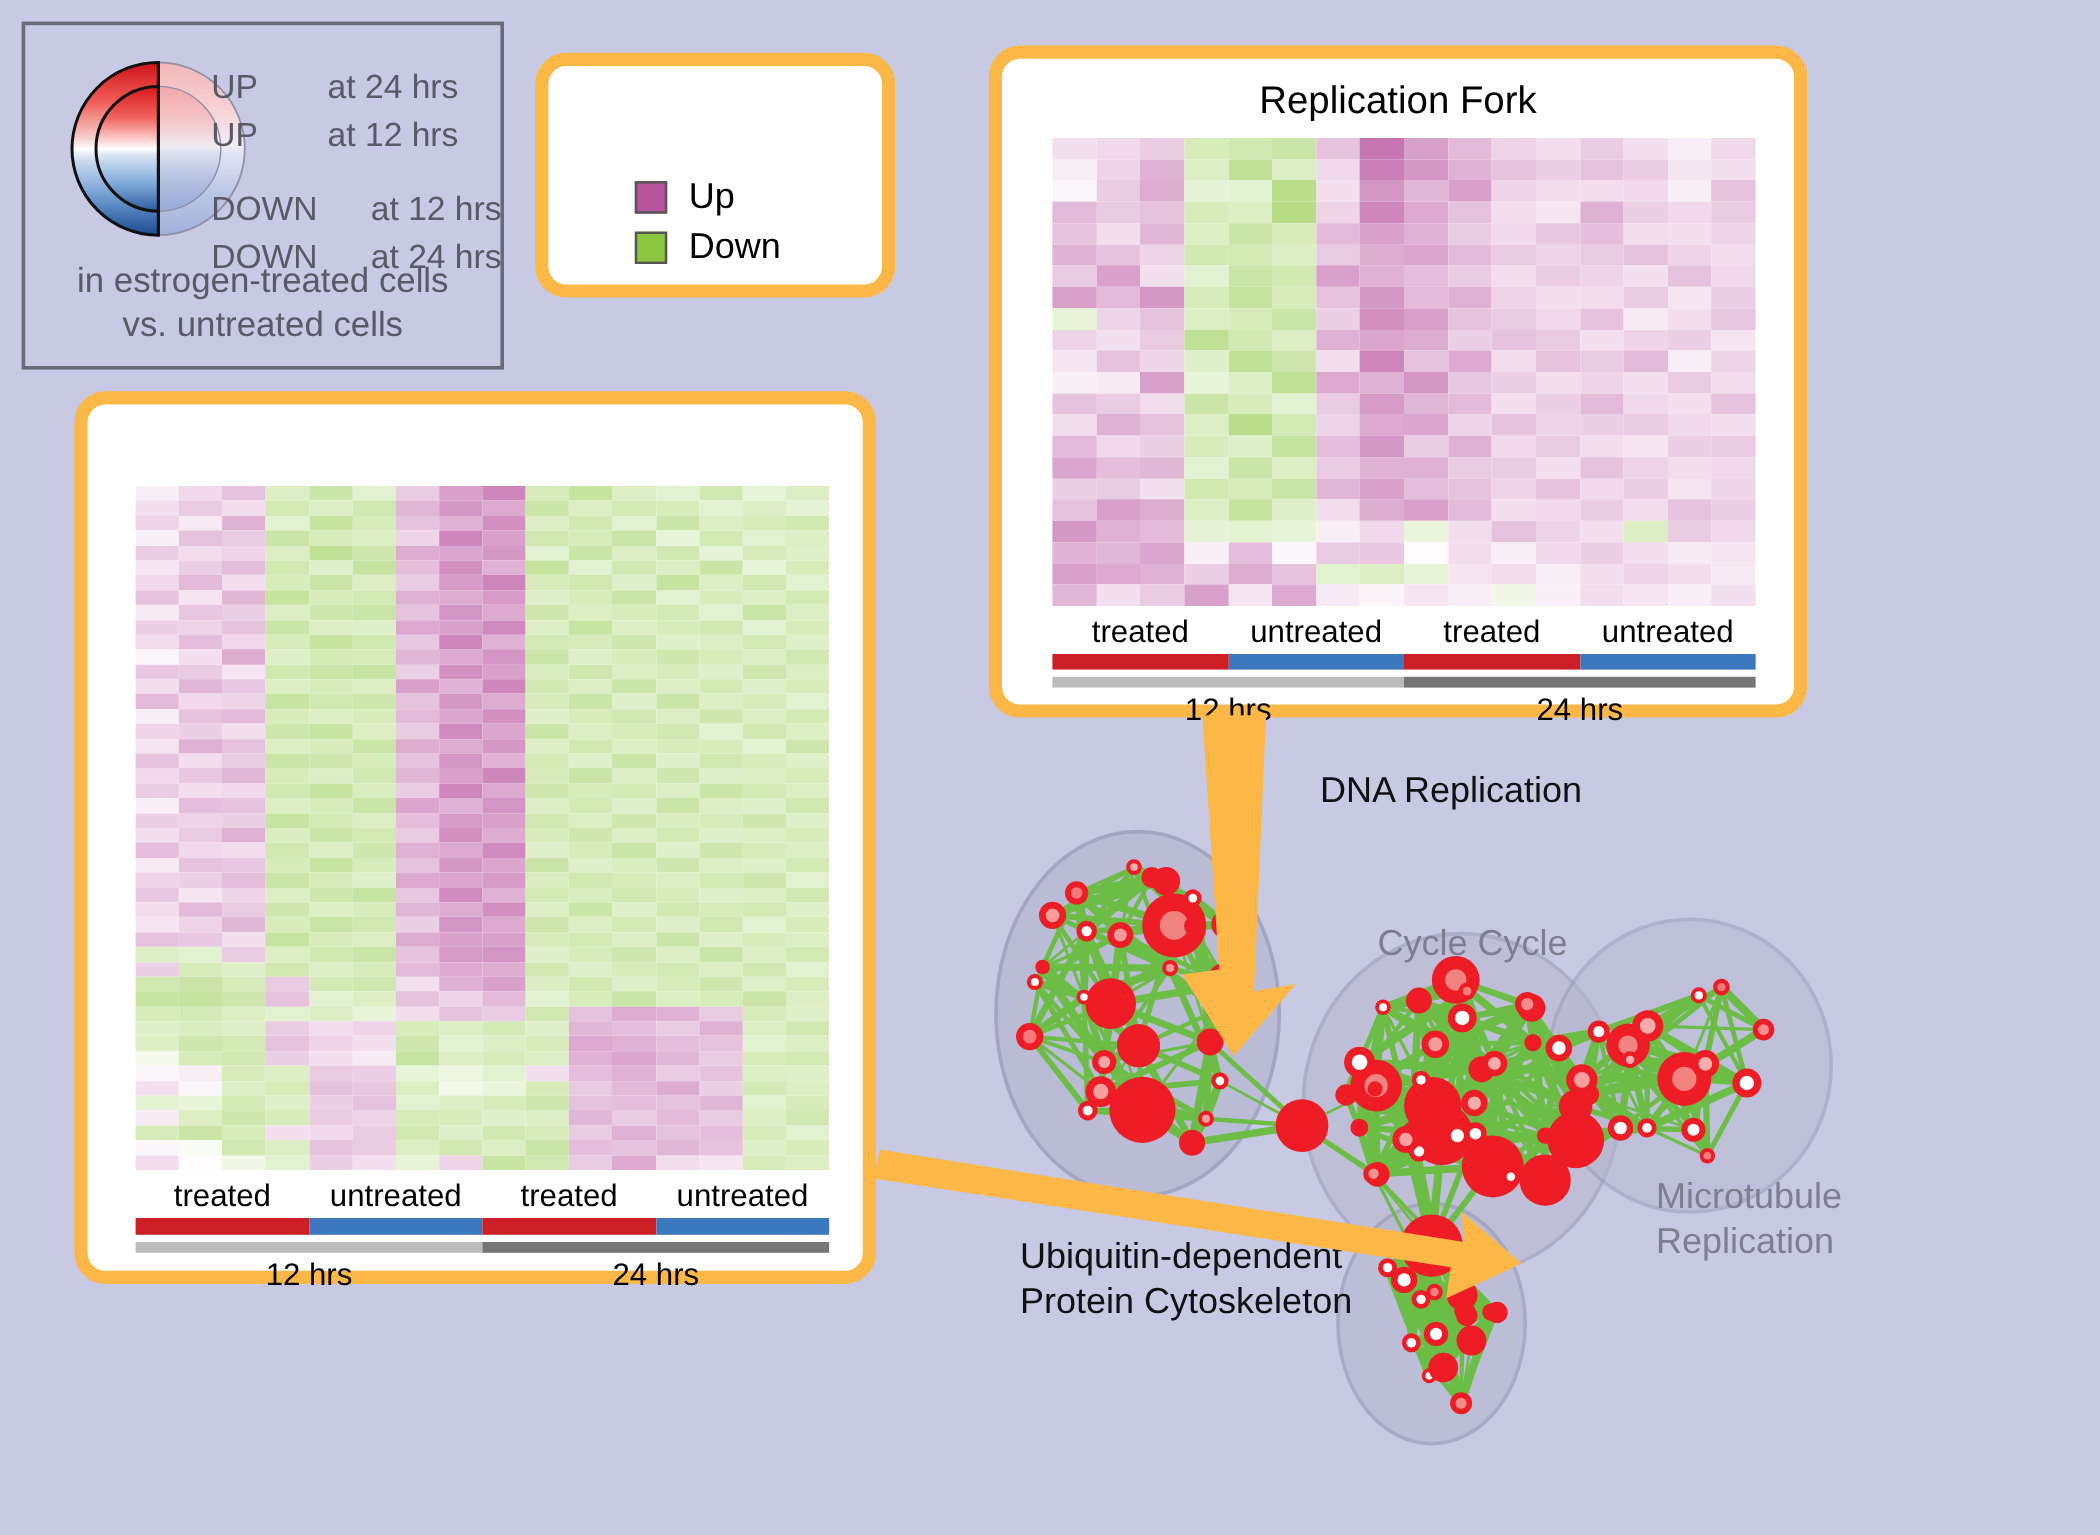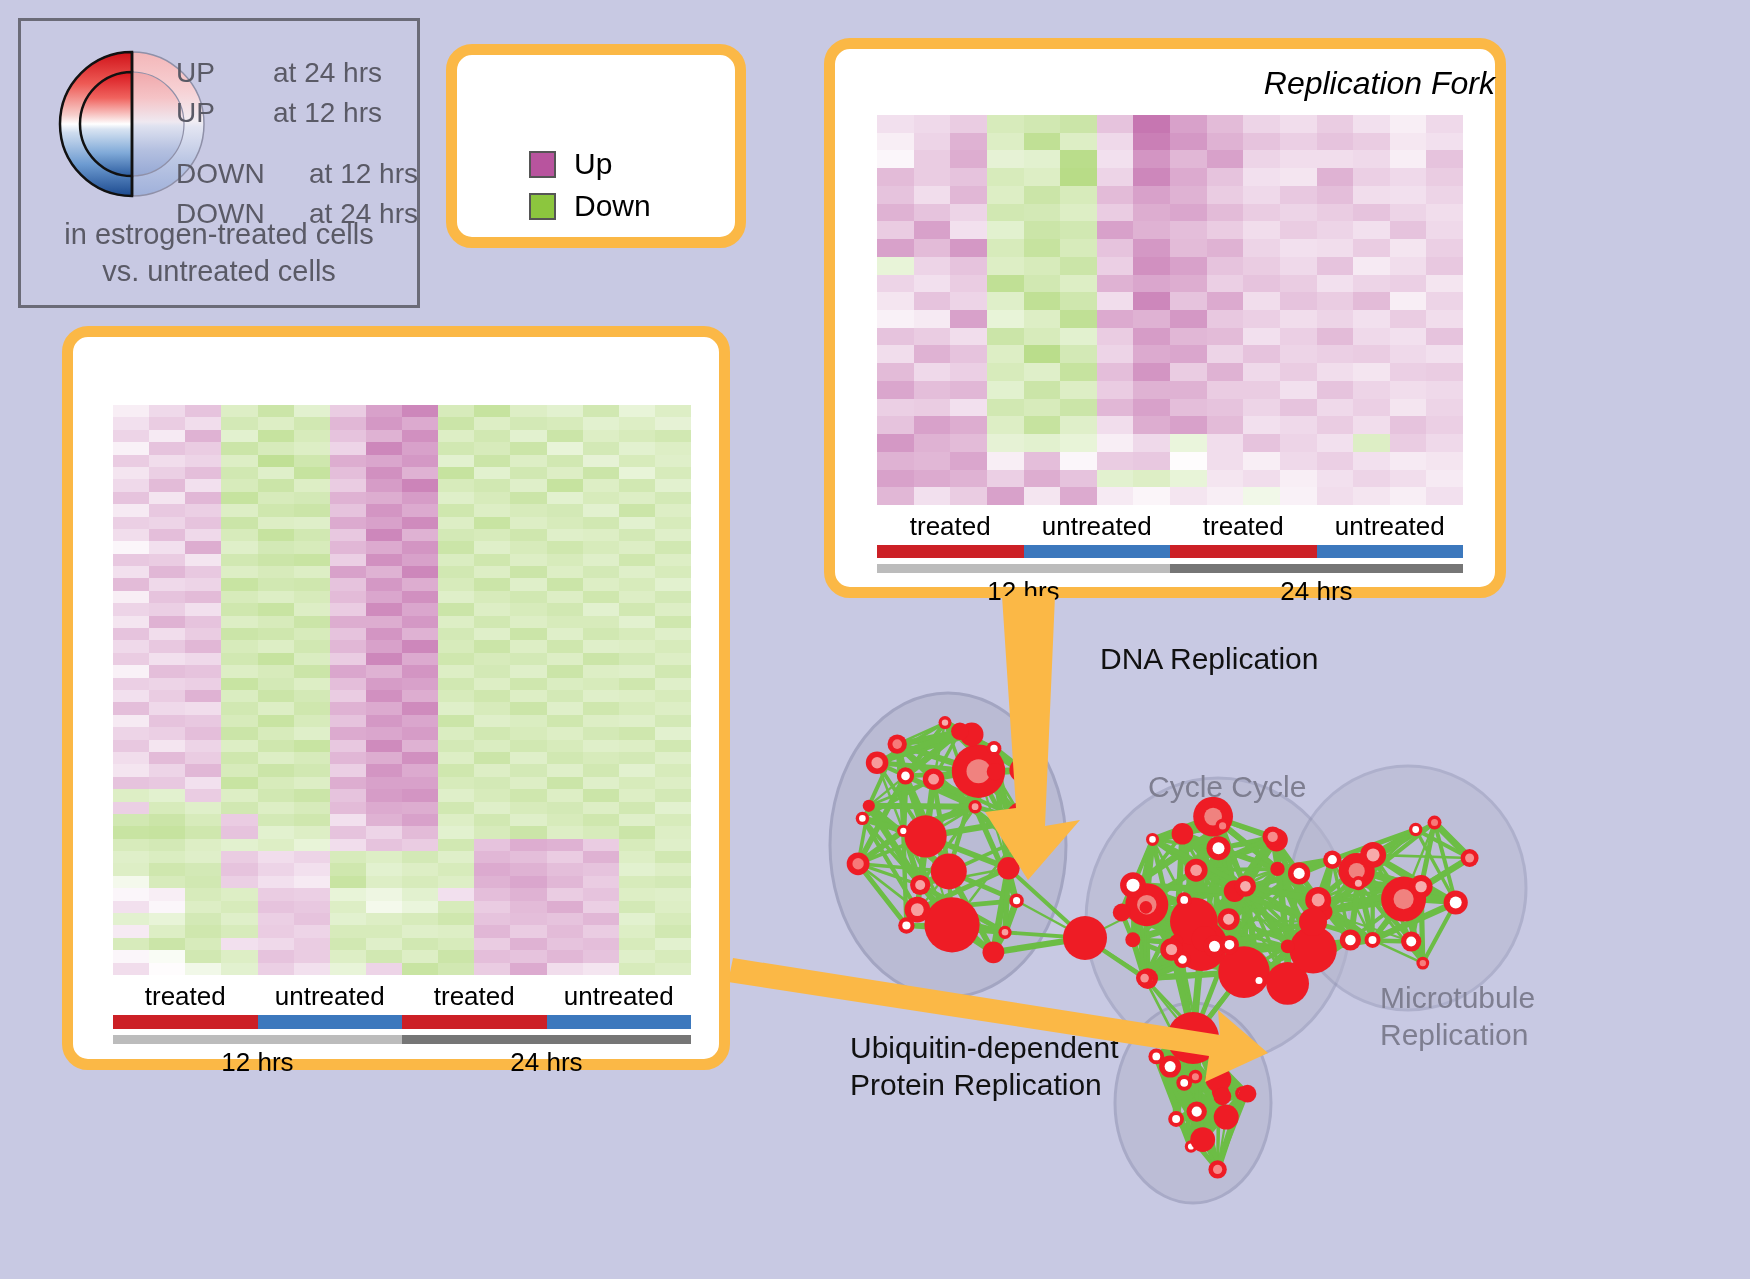--- a/index.html
+++ b/index.html
@@ -31,21 +31,21 @@
   #legend-panel .ltitle{
     position:absolute;left:0;right:0;top:16px;text-align:center;
     font-size:30px;line-height:1.16;color:#000;
   }
   .lrow{position:absolute;display:flex;align-items:center;gap:18px;}
   .swatch{width:27px;height:27px;border:2px solid #555;box-sizing:border-box;}
   .lrow span{font-size:30px;color:#000;}
 
   
   #rf-panel{left:824px;top:38px;width:682px;height:560px;}
-  #rf-panel .ptitle{position:absolute;left:0;right:0;top:16px;text-align:right;font-size:32px;color:#000;font-style:italic;}
+  #rf-panel .ptitle{position:absolute;left:0;right:0;top:16px;text-align:center;font-size:32px;color:#000;}
   
   #apc-panel{left:62px;top:326px;width:668px;height:744px;}
   #apc-panel .ptitle{position:absolute;left:0;right:0;top:18px;text-align:center;font-size:32px;color:#000;}
 
   .heat{position:absolute;display:grid;}
   .heat div{width:100%;height:100%;}
 
   .colbar{position:absolute;display:flex;}
   .colbar > div{height:100%;}
   .hdr-row{position:absolute;display:flex;}
@@ -2038,21 +2038,21 @@
         <circle cx="513.0" cy="302.0" r="14.0" fill="#ee1c25"></circle>
         <circle cx="393.0" cy="418.0" r="26.0" fill="#ee1c25"></circle>
       </g>
   </svg>
 
   <div class="netlabel dark" style="left:300px;top:22px;">DNA Replication</div>
   <div class="netlabel grey" style="left:348px;top:150px;">Cycle Cycle</div>
   <div class="netlabel grey" style="left:580px;top:360px;line-height:1.22;">Microtubule
 Replication</div>
   <div class="netlabel dark" style="left:50px;top:410px;line-height:1.22;">Ubiquitin-dependent
-Protein Replication</div>
+Protein Cytoskeleton</div>
 </div>
 
 <svg class="arrow" style="left:0;top:0;width:1750px;height:1279px;" viewBox="0 0 1750 1279">
 
   <path d="M1002,596 L1055,596 L1045,826 L1080,820 L1028,880 L985,812 L1016,808 Z" fill="#fbb846"></path>
 
   <path d="M733,958 L1220,1035 L1218,1010 L1268,1053 L1205,1082 L1209,1056 L728,982 Z" fill="#fbb846"></path>
 </svg>
 
 </body></html>

